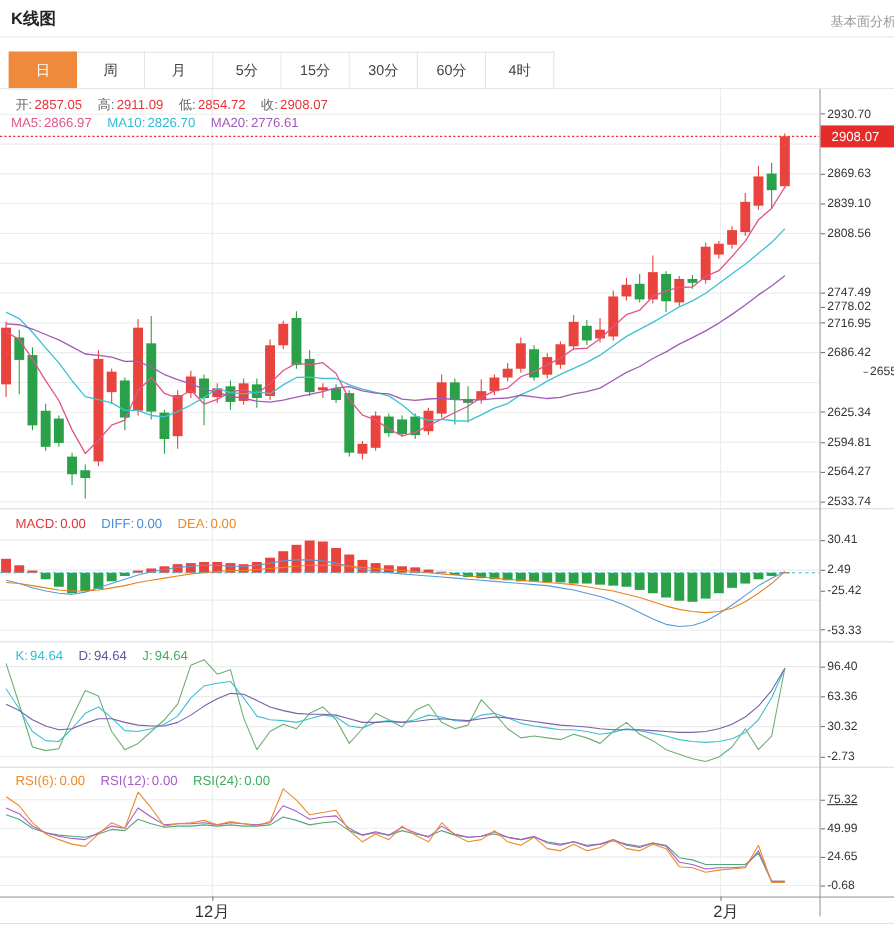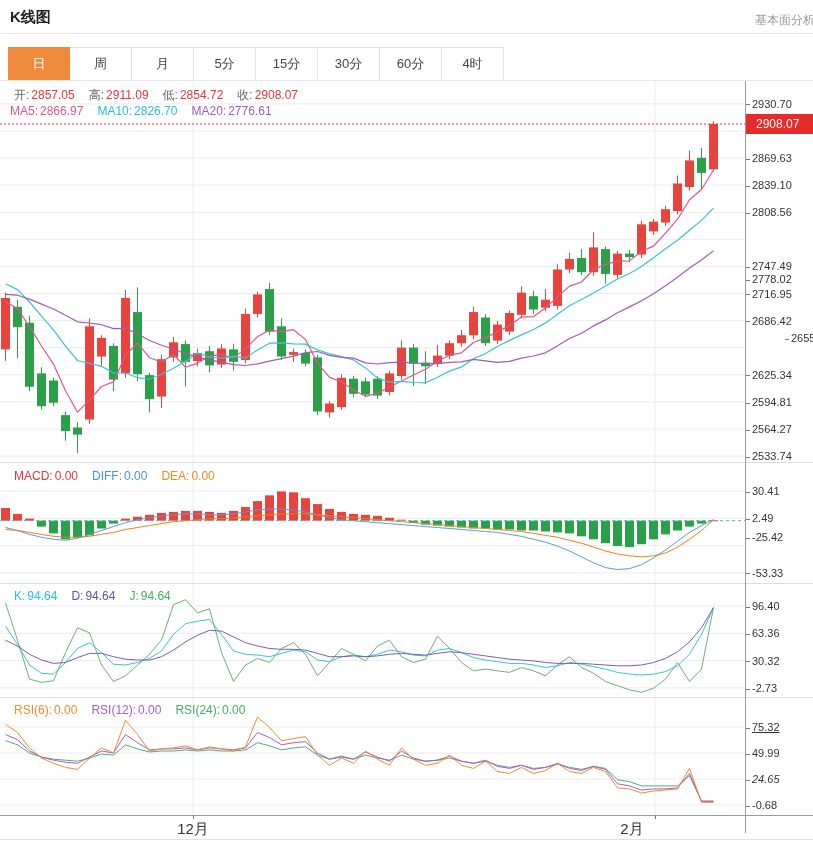--- a/index.html
+++ b/index.html
@@ -306,31 +306,31 @@
         <line x1="0" y1="29.0" x2="745" y2="29.0" stroke="#ececec" stroke-width="1"></line>
         <line x1="0" y1="55.0" x2="745" y2="55.0" stroke="#ececec" stroke-width="1"></line>
         <line x1="0" y1="81.0" x2="745" y2="81.0" stroke="#ececec" stroke-width="1"></line>
         <line x1="0" y1="107.0" x2="745" y2="107.0" stroke="#ececec" stroke-width="1"></line>
         <polyline points="5.5,42.7 17.5,46.8 29.5,55.0 41.5,59.1 53.5,61.2 65.5,62.2 77.5,63.2 89.5,60.1 101.5,56.0 113.5,57.1 125.5,46.8 137.5,50.9 149.5,54.0 161.5,53.0 173.5,53.0 185.5,51.9 197.5,53.0 209.5,51.9 221.5,53.0 233.5,53.0 245.5,51.9 257.5,44.7 269.5,47.8 281.5,51.9 293.5,49.9 305.5,48.9 317.5,57.1 329.5,61.2 341.5,59.1 353.5,61.2 365.5,57.1 377.5,60.1 389.5,62.2 401.5,57.1 413.5,61.2 425.5,63.2 437.5,62.2 449.5,60.1 461.5,63.2 473.5,65.3 485.5,63.2 497.5,67.3 509.5,69.4 521.5,67.3 533.5,70.4 545.5,69.4 557.5,66.3 569.5,69.4 581.5,71.4 593.5,68.4 605.5,70.4 617.5,81.7 629.5,83.7 641.5,87.9 653.5,87.9 665.5,87.9 677.5,87.9 689.5,77.6 701.5,103.2 713.5,103.2" fill="none" stroke="#52a878" stroke-width="1" stroke-linejoin="round"></polyline>
         <polyline points="5.5,36.5 17.5,41.7 29.5,53.0 41.5,59.1 53.5,62.2 65.5,64.2 77.5,65.3 89.5,59.1 101.5,53.0 113.5,55.0 125.5,36.5 137.5,44.7 149.5,51.9 161.5,50.9 173.5,50.9 185.5,49.9 197.5,51.9 209.5,49.9 221.5,50.9 233.5,51.9 245.5,49.9 257.5,34.5 269.5,39.6 281.5,46.8 293.5,44.7 305.5,43.7 317.5,55.0 329.5,61.2 341.5,58.1 353.5,61.2 365.5,54.0 377.5,59.1 389.5,63.2 401.5,53.0 413.5,60.1 425.5,63.2 437.5,62.2 449.5,58.1 461.5,63.2 473.5,65.3 485.5,62.2 497.5,68.4 509.5,70.4 521.5,67.3 533.5,71.4 545.5,69.4 557.5,65.3 569.5,70.4 581.5,72.5 593.5,68.4 605.5,71.4 617.5,85.8 629.5,87.9 641.5,92.0 653.5,90.9 665.5,90.9 677.5,89.9 689.5,75.5 701.5,103.2 713.5,103.2" fill="none" stroke="#a85cc8" stroke-width="1" stroke-linejoin="round"></polyline>
         <polyline points="5.5,26.3 17.5,34.5 29.5,49.9 41.5,60.1 53.5,65.3 65.5,69.4 77.5,71.4 89.5,60.1 101.5,49.9 113.5,55.0 125.5,22.2 137.5,36.5 149.5,53.0 161.5,50.9 173.5,49.9 185.5,47.8 197.5,51.9 209.5,48.9 221.5,50.9 233.5,53.0 245.5,48.9 257.5,19.1 269.5,29.4 281.5,42.7 293.5,40.6 305.5,38.6 317.5,57.1 329.5,67.3 341.5,60.1 353.5,65.3 365.5,53.0 377.5,61.2 389.5,67.3 401.5,49.9 413.5,61.2 425.5,67.3 437.5,65.3 449.5,57.1 461.5,67.3 473.5,70.4 485.5,63.2 497.5,73.5 509.5,75.5 521.5,69.4 533.5,75.5 545.5,72.5 557.5,65.3 569.5,73.5 581.5,75.5 593.5,69.4 605.5,73.5 617.5,89.9 629.5,90.9 641.5,95.0 653.5,93.0 665.5,92.0 677.5,90.9 689.5,70.4 701.5,104.3 713.5,104.3" fill="none" stroke="#ef8a2e" stroke-width="1" stroke-linejoin="round"></polyline>
       </svg>
       <div class="ytick" style="top: 640.024px; text-decoration: underline;"><span class="tickdash"></span>75.32</div>
       <div class="ytick" style="top: 666.021px;"><span class="tickdash"></span>49.99</div>
-      <div class="ytick" style="top: 692.028px; font-style: italic;"><span class="tickdash"></span>24.65</div>
+      <div class="ytick" style="top: 692.028px;"><span class="tickdash"></span>24.65</div>
       <div class="ytick" style="top: 718.024px;"><span class="tickdash"></span>-0.68</div>
       <div class="divider" style="top: 381px;"></div>
       <div class="divider" style="top: 502px;"></div>
       <div class="divider" style="top: 616px;"></div>
       <div class="vaxis"></div>
       <div class="xaxisline"></div>
       <div class="bottomline"></div>
       <div class="xtick" style="left: 193px;"></div>
       <div class="xlabel" style="left: 193px;">12月</div>
       <div class="xtick" style="left: 655px;"></div>
-      <div class="xlabel" style="left: 632px;">2月</div>
+      <div class="xlabel" style="left: 660px;">2月</div>
       <div class="inforow" style="top: 6px; left: 14px;"><span class="lbl" style="color: rgb(102, 102, 102);">开:</span><span class="val" style="color: rgb(229, 53, 58);">2857.05</span><span class="lbl" style="color: rgb(102, 102, 102);">高:</span><span class="val" style="color: rgb(229, 53, 58);">2911.09</span><span class="lbl" style="color: rgb(102, 102, 102);">低:</span><span class="val" style="color: rgb(229, 53, 58);">2854.72</span><span class="lbl" style="color: rgb(102, 102, 102);">收:</span><span class="val" style="color: rgb(229, 53, 58);">2908.07</span></div>
       <div class="inforow" style="top: 23px; left: 10px;"><span class="lbl" style="color: rgb(224, 85, 140);">MA5:</span><span class="val" style="color: rgb(224, 85, 140);">2866.97</span><span class="lbl" style="color: rgb(47, 189, 212);">MA10:</span><span class="val" style="color: rgb(47, 189, 212);">2826.70</span><span class="lbl" style="color: rgb(160, 91, 184);">MA20:</span><span class="val" style="color: rgb(160, 91, 184);">2776.61</span></div>
       <div class="inforow" style="top: 388px; left: 14px;"><span class="lbl" style="color: rgb(229, 53, 58);">MACD:</span><span class="val" style="color: rgb(229, 53, 58);">0.00</span><span class="lbl" style="color: rgb(74, 144, 217);">DIFF:</span><span class="val" style="color: rgb(74, 144, 217);">0.00</span><span class="lbl" style="color: rgb(239, 138, 31);">DEA:</span><span class="val" style="color: rgb(239, 138, 31);">0.00</span></div>
       <div class="inforow" style="top: 508px; left: 14px;"><span class="lbl" style="color: rgb(46, 192, 216);">K:</span><span class="val" style="color: rgb(46, 192, 216);">94.64</span><span class="lbl" style="color: rgb(106, 79, 160);">D:</span><span class="val" style="color: rgb(106, 79, 160);">94.64</span><span class="lbl" style="color: rgb(63, 174, 98);">J:</span><span class="val" style="color: rgb(63, 174, 98);">94.64</span></div>
       <div class="inforow" style="top: 622px; left: 14px;"><span class="lbl" style="color: rgb(239, 138, 46);">RSI(6):</span><span class="val" style="color: rgb(239, 138, 46);">0.00</span><span class="lbl" style="color: rgb(168, 92, 200);">RSI(12):</span><span class="val" style="color: rgb(168, 92, 200);">0.00</span><span class="lbl" style="color: rgb(63, 174, 98);">RSI(24):</span><span class="val" style="color: rgb(63, 174, 98);">0.00</span></div>
     </div>
 </div>
 
 </body></html>

